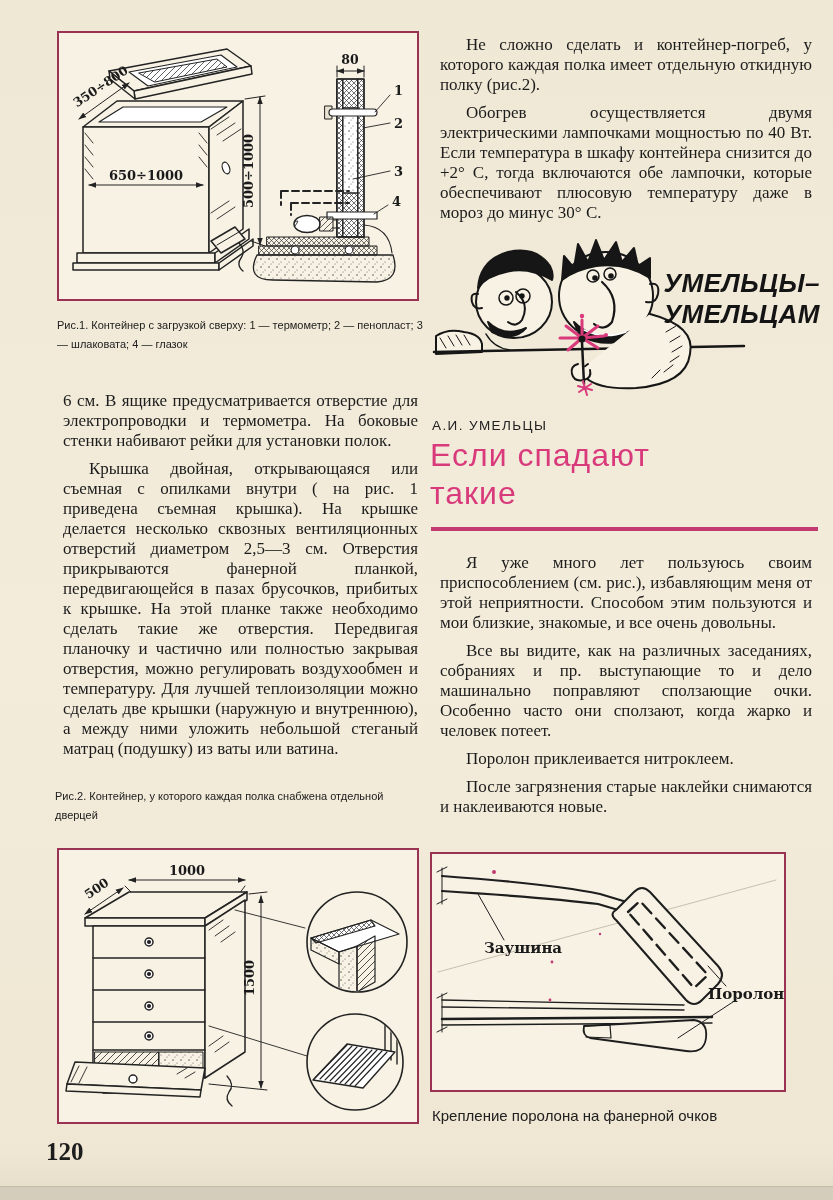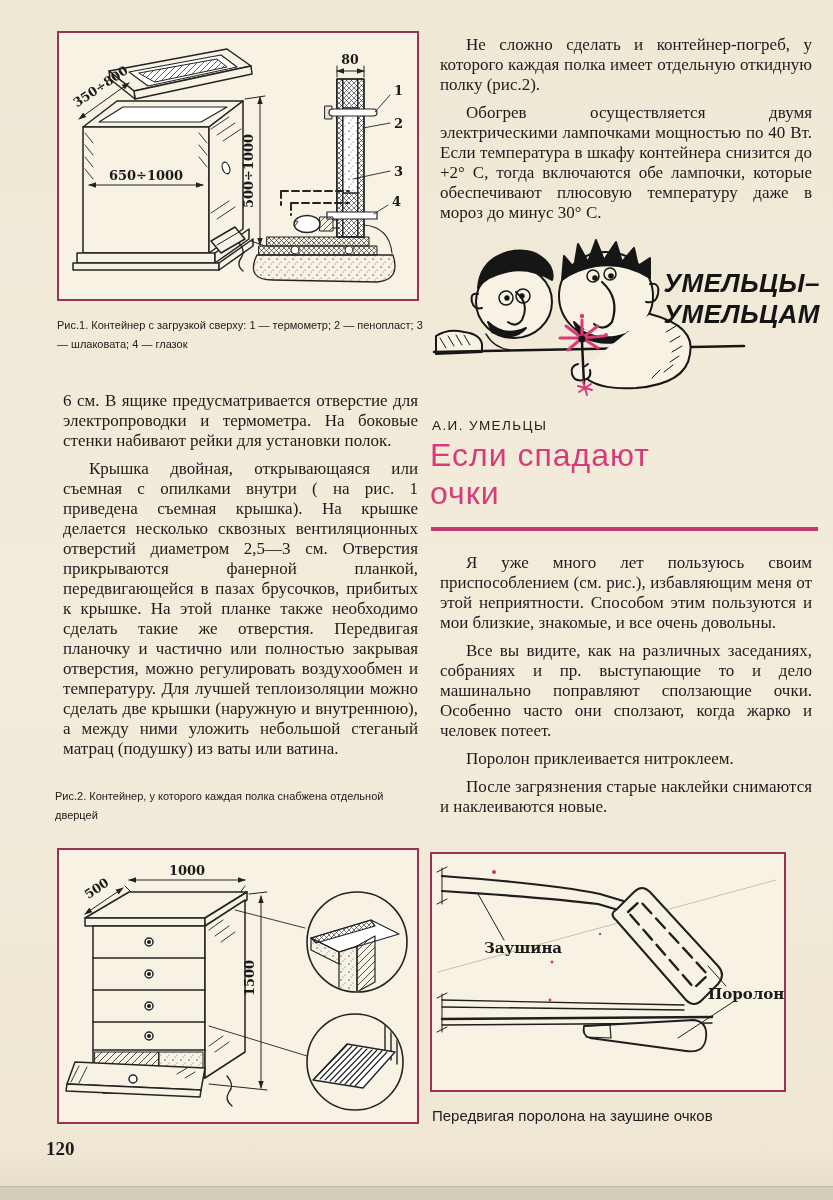--- a/index.html
+++ b/index.html
@@ -13,21 +13,21 @@
   .serif p{margin:8px;}
   .serif p.ind{text-indent:26px;}
   .caption{font-family:"Liberation Sans",sans-serif;font-size:11px;line-height:19px;color:#202020;}
   .figbox{border:2px solid #9a3253;background:#f7f2e4;box-sizing:border-box;}
   .author{font-family:"Liberation Sans",sans-serif;font-size:13.5px;letter-spacing:1.4px;color:#222;}
   .title{font-family:"Liberation Sans",sans-serif;font-weight:normal;font-size:32px;line-height:38px;
          letter-spacing:1px;color:#d93a7c;}
   .rule{background:#c23a70;}
   .rubric{font-family:"Liberation Sans",sans-serif;font-weight:bold;font-style:italic;
           font-size:26px;line-height:31px;color:#141414;text-align:right;letter-spacing:0.5px;}
-  .pagenum{font-size:19px;font-weight:bold;}
+  .pagenum{font-size:25px;font-weight:bold;}
   .bottom-edge{position:absolute;left:0;bottom:0;width:100%;height:13px;
                background:#d5cdbb;border-top:1px solid #c6bda8;}
   svg text{font-family:"DejaVu Serif",serif;font-weight:bold;fill:#1a1a1a;}
 </style>
 </head>
 <body>
 
 <div class="page">
 
   <div class="abs figbox" style="left:57px;top:31px;width:362px;height:270px;">
@@ -192,21 +192,21 @@
   <div class="abs serif" style="left:55px;top:383px;width:371px;">
     <p>6 см. В ящике предусматривается отверстие для электропроводки и термометра. На боковые стенки набивают рейки для установки полок.</p>
     <p class="ind">Крышка двойная, открывающаяся или съемная с опилками внутри ( на рис. 1 приведена съемная крышка). На крышке делается несколько сквозных вентиляционных отверстий диаметром 2,5—3 см. Отверстия прикрываются фанерной планкой, передвигающейся в пазах брусочков, прибитых к крышке. На этой планке также необходимо сделать такие же отверстия. Передвигая планочку и частично или полностью закрывая отверстия, можно регулировать воздухообмен и температуру. Для лучшей теплоизоляции можно сделать две крышки (наружную и внутреннюю), а между ними уложить небольшой стеганый матрац (подушку) из ваты или ватина.</p>
   </div>
 
   <div class="abs caption" style="left:55px;top:787px;width:371px;">Рис.2. Контейнер, у которого каждая полка снабжена отдельной дверцей</div>
 
   <div class="abs author" style="left:432px;top:418px;">А.И. УМЕЛЬЦЫ</div>
   <div class="abs title" style="left:430px;top:436px;width:390px;">
     <div>Если спадают</div>
-    <div>очки</div>
+    <div>такие</div>
   </div>
   <div class="abs rule" style="left:431px;top:527px;width:387px;height:3.5px;"></div>
 
   <div class="abs serif" style="left:432px;top:545px;width:388px;">
     <p class="ind">Я уже много лет пользуюсь своим приспособлением (см. рис.), избавляющим меня от этой неприятности. Способом этим пользуются и мои близкие, знакомые, и все очень довольны.</p>
     <p class="ind">Все вы видите, как на различных заседаниях, собраниях и пр. выступающие то и дело машинально поправляют сползающие очки. Особенно часто они сползают, когда жарко и человек потеет.</p>
     <p class="ind">Поролон приклеивается нитроклеем.</p>
     <p class="ind">После загрязнения старые наклейки снимаются и наклеиваются новые.</p>
   </div>
 
@@ -333,18 +333,18 @@
             <circle cx="120" cy="108" r="1.4" fill="#c23a70"></circle>
             <circle cx="168" cy="80" r="1.2" fill="#c23a70"></circle>
             <circle cx="118" cy="146" r="1.4" fill="#c23a70"></circle>
         </g>
       </g>
       <text x="52" y="99" font-size="15">Заушина</text>
       <text x="276" y="145" font-size="15">Поролон</text>
     </svg>
   </div>
 
-  <div class="abs caption" style="left:432px;top:1106px;width:360px;font-size:15px;">Передвигая поролона на заушине очков</div>
+  <div class="abs caption" style="left:432px;top:1106px;width:360px;font-size:15px;">Крепление поролона на фанерной очков</div>
 
   <div class="abs pagenum" style="left:46px;top:1138px;">120</div>
   <div class="bottom-edge"></div>
 
 </div>
 
 </body></html>

